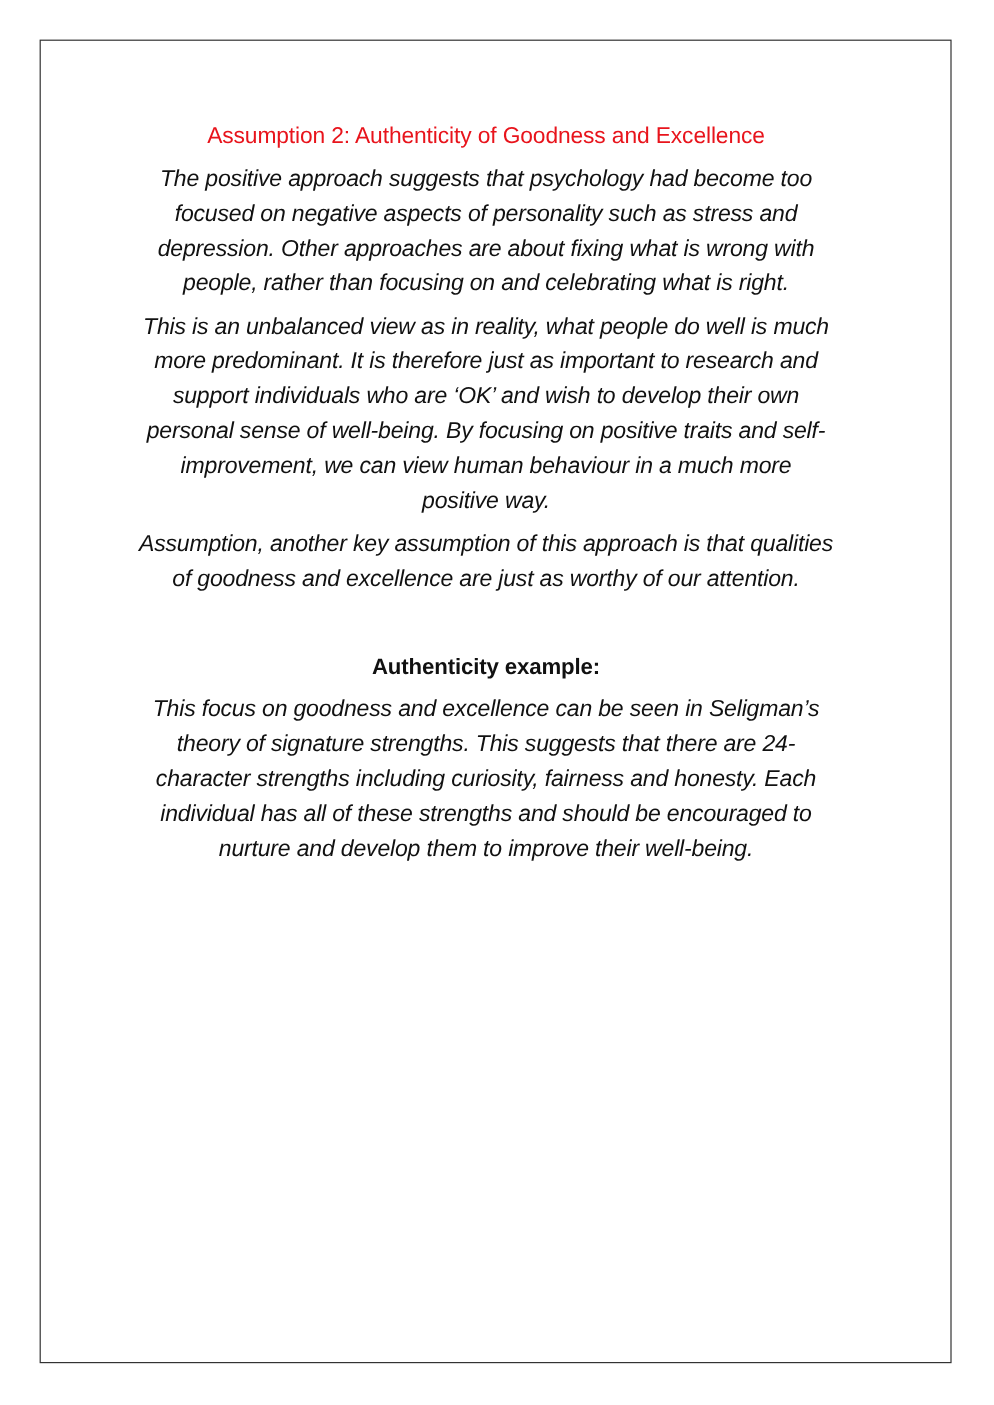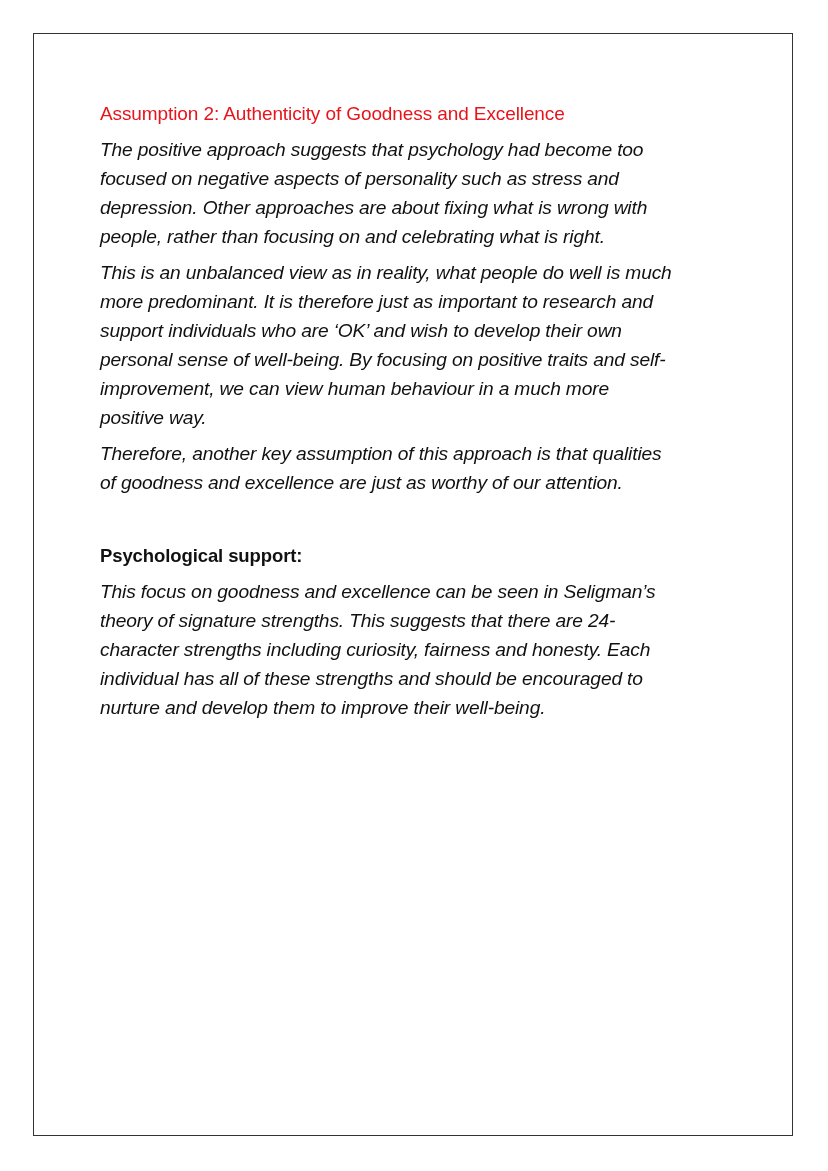--- a/index.html
+++ b/index.html
@@ -19,23 +19,24 @@
       position: absolute;
       left: 33px;
       top: 33px;
       width: 760px;
       height: 1103px;
       border: 1px solid #333333;
       box-sizing: border-box;
     }
     .content {
       position: absolute;
-      left: 100px;
+      left: 90px;
       top: 101px;
       width: 630px;
+      text-align: center;
     }
     .heading {
       font-size: 19px;
       line-height: 26px;
       margin: 0 0 8px 0;
       font-weight: normal;
       letter-spacing: -0.1px;
     }
     .para {
       font-size: 19.2px;
@@ -64,23 +65,23 @@
   <p class="para">The positive approach suggests that psychology had become too
 focused on negative aspects of personality such as stress and
 depression. Other approaches are about fixing what is wrong with
 people, rather than focusing on and celebrating what is right.</p>
   <p class="para">This is an unbalanced view as in reality, what people do well is much
 more predominant. It is therefore just as important to research and
 support individuals who are ‘OK’ and wish to develop their own
 personal sense of well-being. By focusing on positive traits and self-
 improvement, we can view human behaviour in a much more
 positive way.</p>
-  <p class="para">Therefore, another key assumption of this approach is that qualities
+  <p class="para">Assumption, another key assumption of this approach is that qualities
 of goodness and excellence are just as worthy of our attention.</p>
 
-  <h3 class="subheading">Psychological support:</h3>
+  <h3 class="subheading">Authenticity example:</h3>
 
   <p class="para">This focus on goodness and excellence can be seen in Seligman’s
 theory of signature strengths. This suggests that there are 24-
 character strengths including curiosity, fairness and honesty. Each
 individual has all of these strengths and should be encouraged to
 nurture and develop them to improve their well-being.</p>
 </div>
 
 </body></html>

